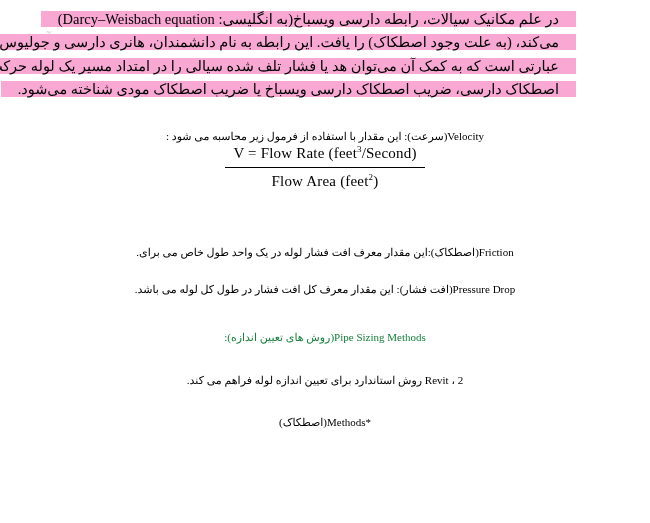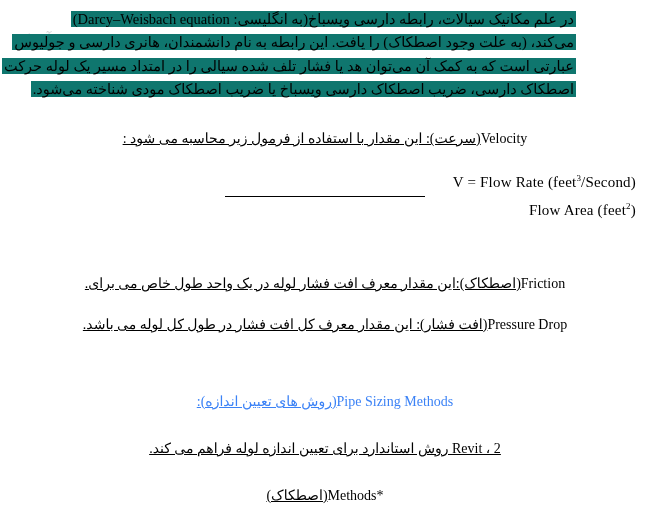--- a/index.html
+++ b/index.html
@@ -31,22 +31,22 @@
     line-height: 1.62;
     margin: 2px 60px 0 50px;
     position: relative;
   }
   .intro-line {
     display: block;
     position: relative;
     white-space: nowrap;
   }
   .intro-line > span.hl {
-    background: #0f766e;
-    padding: 0 2px;
+    background: #f9a8d4;
+    padding: 0 17px;
   }
   .ltr {
     direction: ltr;
     unicode-bidi: embed;
     display: inline-block;
   }
 
   
   .faint-mark {
     position: absolute;
@@ -55,38 +55,36 @@
     font-size: 15px;
     color: #cfcfcf;
     direction: rtl;
     white-space: nowrap;
   }
 
   
   .rtl-line {
     direction: rtl;
     text-align: center;
-    font-size: 14px;
+    font-size: 11px;
     line-height: 1.5;
     margin: 0;
-    text-decoration: underline;
   }
 
   .spacer-14 { height: 14px; }
   .spacer-20 { height: 20px; }
   .spacer-26 { height: 26px; }
   .spacer-32 { height: 32px; }
   .spacer-40 { height: 40px; }
 
   
   .formula {
     width: 100%;
-    text-align: right;
+    text-align: center;
     direction: ltr;
-    margin-top: 24px;
   }
   .formula .numer {
     font-size: 15px;
     letter-spacing: .2px;
     padding-bottom: 3px;
     display: inline-block;
   }
   .formula .rule {
     width: 200px;
     height: 1px;
@@ -94,22 +92,21 @@
     margin: 2px auto 4px auto;
   }
   .formula .denom {
     font-size: 15px;
     display: inline-block;
     letter-spacing: .2px;
   }
   sup { font-size: 9px; vertical-align: super; }
 
   .red {
-    color: #3b82f6;
-    margin-top: 24px;
+    color: #15803d;
   }
 </style>
 </head>
 <body>
 
 <div class="page">
 
   <div class="intro-block">
     <span class="faint-mark">آی او</span>
 

